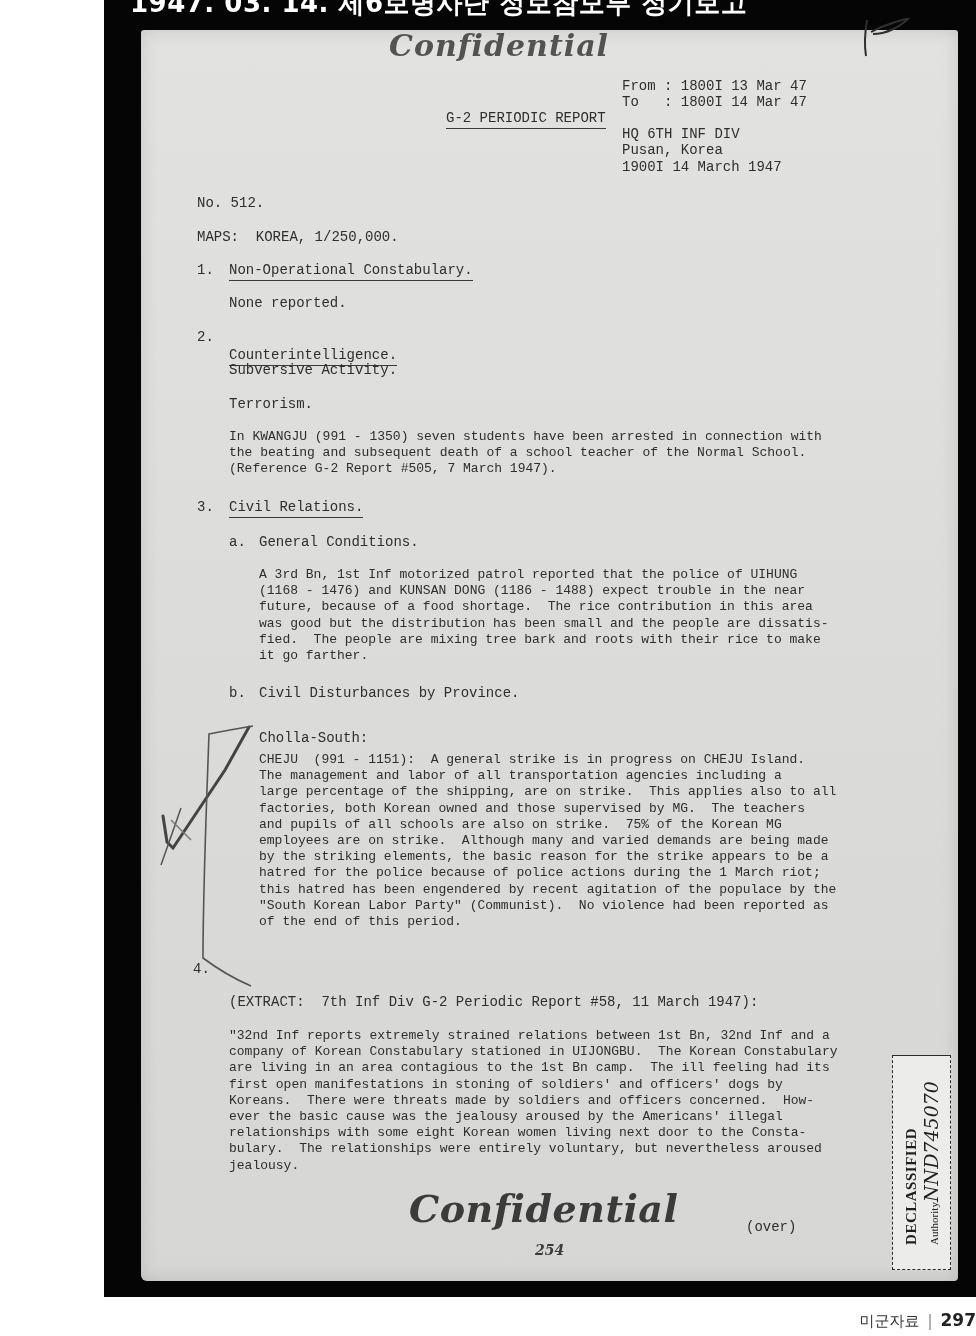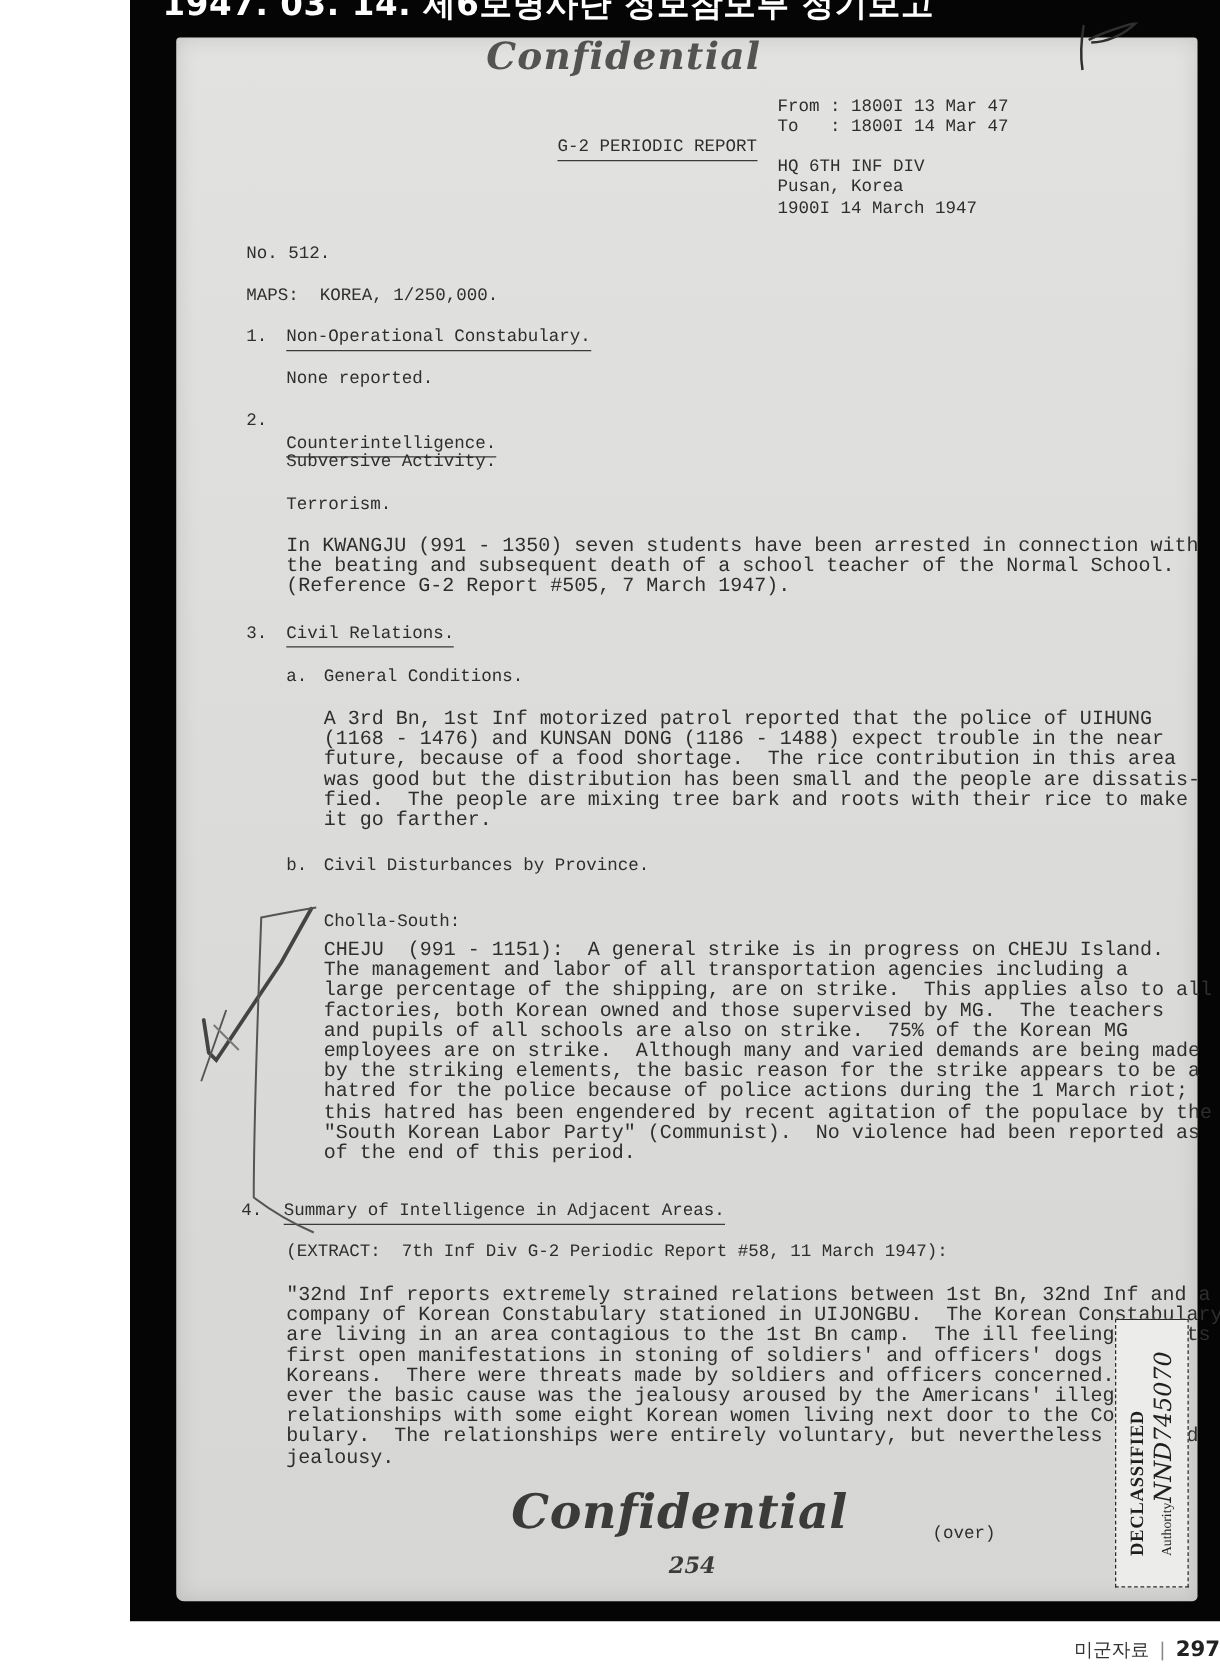--- a/index.html
+++ b/index.html
@@ -61,21 +61,21 @@
   }
   .hw-bottom {
     left: 268px;
     top: 1156px;
     font-size: 38px;
     letter-spacing: 0.5px;
   }
   .hw-pagenum {
     left: 394px;
     top: 1212px;
-    font-size: 18px;
+    font-size: 14px;
   }
   .hw-corner {
     position: absolute;
     left: 718px;
     top: -12px;
     width: 60px;
     height: 60px;
   }
   .tw {
     position: absolute;
@@ -83,21 +83,21 @@
     line-height: 17px;
     color: #2e2e2e;
     white-space: pre;
   }
   .u {
     border-bottom: 1.5px solid #3a3a3a;
     padding-bottom: 1px;
   }
   .para {
     position: absolute;
-    font-size: 16px;
+    font-size: 13px;
     line-height: 16.2px;
     color: #2e2e2e;
     white-space: pre;
   }
   .overlay-svg {
     position: absolute;
     left: 0;
     top: 0;
     pointer-events: none;
   }
@@ -213,21 +213,20 @@
 factories, both Korean owned and those supervised by MG.  The teachers
 and pupils of all schools are also on strike.  75% of the Korean MG
 employees are on strike.  Although many and varied demands are being made
 by the striking elements, the basic reason for the strike appears to be a
 hatred for the police because of police actions during the 1 March riot;
 this hatred has been engendered by recent agitation of the populace by the
 "South Korean Labor Party" (Communist).  No violence had been reported as
 of the end of this period.</div>
 
   <div class="tw" style="left:52px; top:931px;">4.</div>
-  <div class="tw u" style="left:86px; top:931px;">Summary of Intelligence in Adjacent Areas.</div>
   <div class="tw" style="left:88px; top:964px;">(EXTRACT:  7th Inf Div G-2 Periodic Report #58, 11 March 1947):</div>
   <div class="para" style="left:88px; top:998px;">"32nd Inf reports extremely strained relations between 1st Bn, 32nd Inf and a
 company of Korean Constabulary stationed in UIJONGBU.  The Korean Constabulary
 are living in an area contagious to the 1st Bn camp.  The ill feeling had its
 first open manifestations in stoning of soldiers' and officers' dogs by
 Koreans.  There were threats made by soldiers and officers concerned.  How-
 ever the basic cause was the jealousy aroused by the Americans' illegal
 relationships with some eight Korean women living next door to the Consta-
 bulary.  The relationships were entirely voluntary, but nevertheless aroused
 jealousy.</div>

